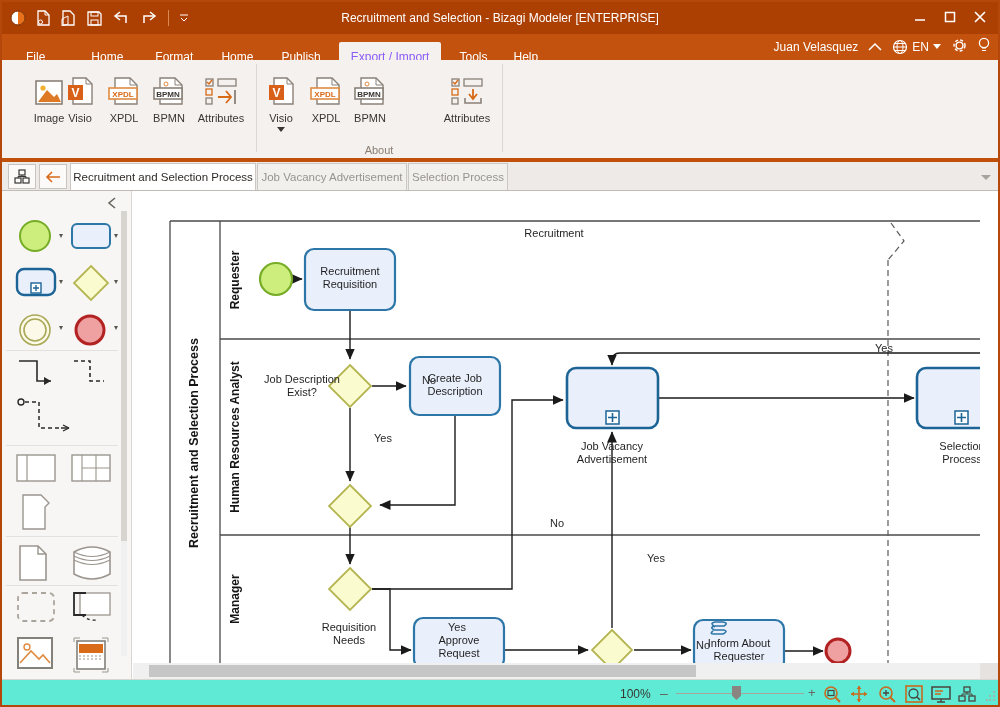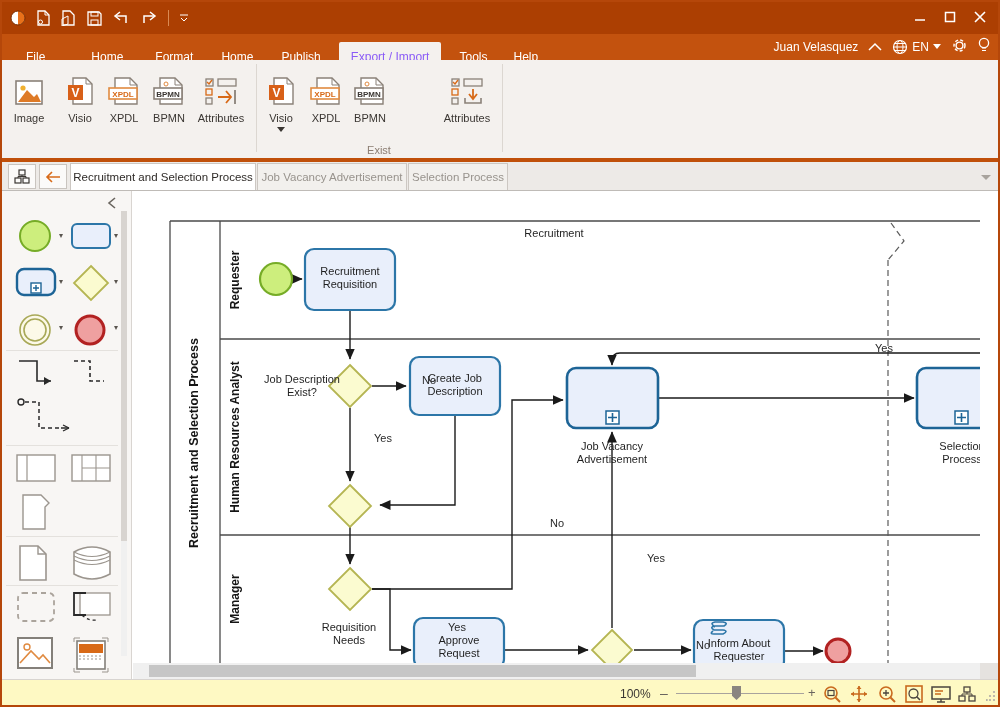--- a/index.html
+++ b/index.html
@@ -48,21 +48,21 @@
   .nlabel { position:absolute; font-size:11px; line-height:13px; color:#1F1F1F; text-align:center; }
   .elabel { position:absolute; font-size:11px; color:#2A2A2A; }
   .vlabel { position:absolute; display:flex; align-items:center; justify-content:center; font-weight:bold; color:#141414; transform:rotate(-90deg); }
 
   
   .sb { background:#F0F0F0; position:absolute; }
   .sb-thumb { background:#C6C6C6; position:absolute; }
   .sb-arrow { position:absolute; width:0; height:0; }
 
   
-  #statusbar { position:absolute; left:0; top:677px; width:100%; height:27px; background:#fef9c3; border-top:1px solid #D8D4D0; }
+  #statusbar { position:absolute; left:0; top:677px; width:100%; height:27px; background:#5eead4; border-top:1px solid #D8D4D0; }
   .sico { position:absolute; top:4px; width:20px; height:20px; display:flex; align-items:center; justify-content:center; }
 </style>
 </head>
 <body>
 
 <div id="window">
 
   <div id="titlebar">
     <div class="qat">
       <span>
@@ -104,20 +104,21 @@
             <path d="M10 1 L15 5 L10 9" fill="none" stroke="#fff" stroke-width="1.5"></path>
           </svg>
         </span>
       <span style="width:1px;height:16px;background:#D98A54;"></span>
       <span>
           <svg width="10" height="10">
             <path d="M1 2 h8 M2 5 l3 3 l3 -3" stroke="#fff" fill="none"></path>
           </svg>
         </span>
     </div>
+    <div id="title-text">Recruitment and Selection - Bizagi Modeler [ENTERPRISE]</div>
     <div class="winbtns">
       <span><svg width="12" height="12">
             <path d="M1 9 h10" stroke="#fff" stroke-width="1.5"></path>
           </svg></span>
       <span><svg width="12" height="12">
             <rect x="1.5" y="1.5" width="9" height="9" fill="none" stroke="#fff" stroke-width="1.5"></rect>
           </svg></span>
       <span><svg width="12" height="12">
             <path d="M1 1 L11 11 M11 1 L1 11" stroke="#fff" stroke-width="1.6"></path>
           </svg></span>
@@ -155,21 +156,21 @@
           <circle cx="8.5" cy="8.5" r="3.4" fill="none" stroke="#fff" stroke-width="1.4"></circle>
         </svg></span>
     <span><svg width="12" height="17">
           <circle cx="6" cy="6" r="4.6" fill="none" stroke="#fff" stroke-width="1.3"></circle>
           <path d="M4 11 h4 M4 13.5 h4" stroke="#fff"></path>
         </svg></span>
   </div>
 
   <div id="ribbon">
 
-    <div class="rbtn" style="left:4px;width:46px;">
+    <div class="rbtn" style="left:24px;width:46px;">
       <span class="ric">
           <svg width="30" height="28">
             <rect x="2" y="3" width="26" height="23" fill="#fff" stroke="#8A8178" stroke-width="1.6"></rect>
             <circle cx="9" cy="10" r="2.6" fill="#F0B030"></circle>
             <path d="M4 24 L13 12 L20 19 L23 16 L27 24 Z" fill="#DE7A26"></path>
           </svg>
         </span>
       <span class="rlb">Image</span>
     </div>
     <div class="rbtn" style="left:56px;width:44px;">
@@ -266,21 +267,21 @@
             <path d="M3 6 l2 2 l3 -4" stroke="#D86A18" fill="none" stroke-width="1.4"></path>
             <rect x="2" y="13" width="6" height="6" fill="none" stroke="#D86A18" stroke-width="1.3"></rect>
             <rect x="2" y="22" width="6" height="6" fill="none" stroke="#8A8178" stroke-width="1.3"></rect>
             <rect x="14" y="3" width="18" height="7" fill="none" stroke="#8A8178" stroke-width="1.3"></rect>
             <path d="M23 13 v9 M19 18 l4 5 l4 -5" fill="none" stroke="#D86A18" stroke-width="1.8"></path>
             <path d="M15 22 v5 h16 v-5" fill="none" stroke="#8A8178" stroke-width="1.6"></path>
           </svg>
         </span>
       <span class="rlb">Attributes</span>
     </div>
-    <div class="grouplabel" style="left:257px;width:240px;">Exist</div>
+    <div class="grouplabel" style="left:257px;width:240px;">About</div>
     <div class="gdiv" style="left:500px;"></div>
   </div>
   <div id="ribbon-strip"></div>
 
   <div id="tabbar">
     <div class="tbtn" style="left:6px;width:28px;">
       <svg width="16" height="15">
           <rect x="5" y="1" width="6" height="5" fill="none" stroke="#3A3632" stroke-width="1.2"></rect>
           <rect x="1" y="9" width="6" height="5" fill="none" stroke="#3A3632" stroke-width="1.2"></rect>
           <rect x="9" y="9" width="6" height="5" fill="none" stroke="#3A3632" stroke-width="1.2"></rect>

